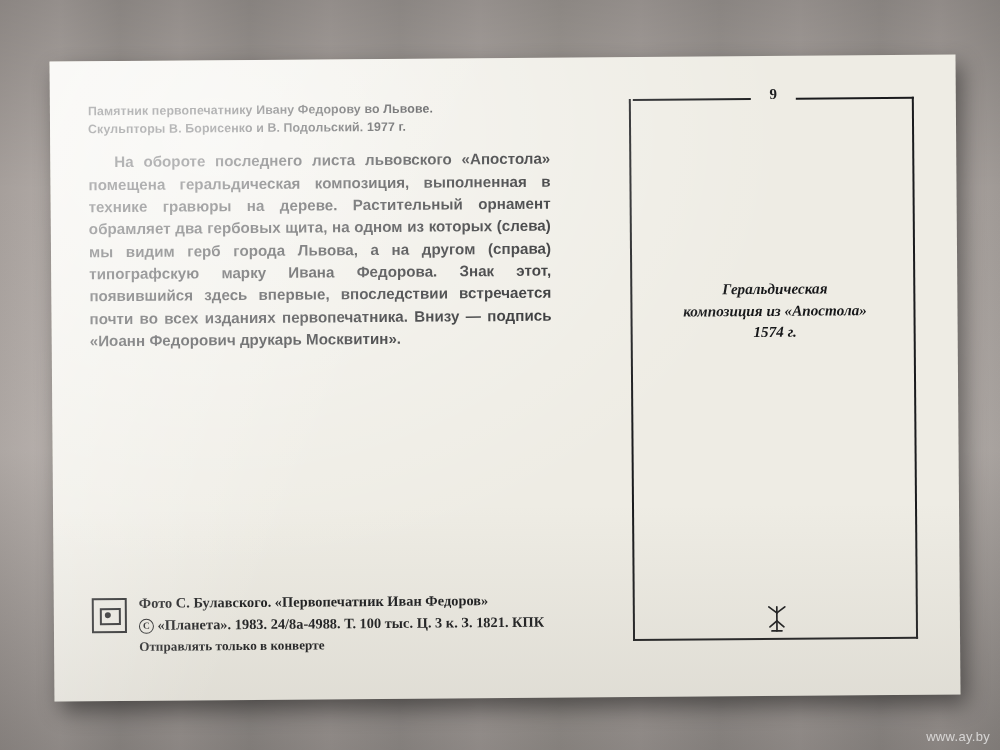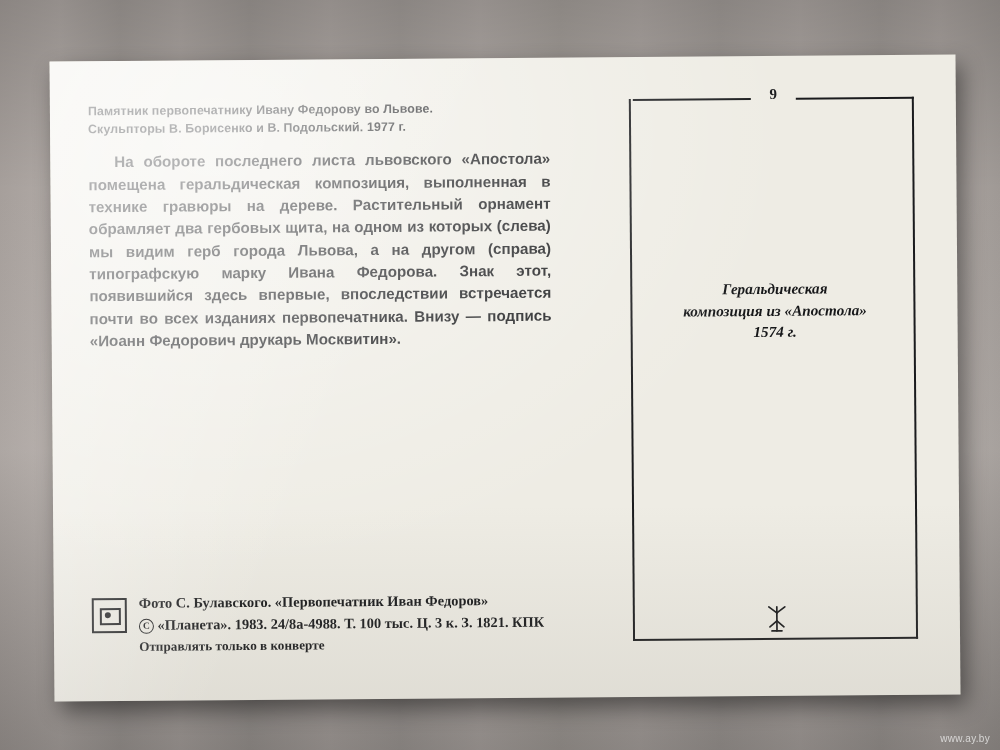--- a/index.html
+++ b/index.html
@@ -203,21 +203,21 @@
     height: 30px;
     color: #17181a;
   }
 
   
   #watermark {
     position: absolute;
     right: 10px;
     bottom: 6px;
     font-family: "Liberation Sans", sans-serif;
-    font-size: 10px;
+    font-size: 13px;
     color: rgba(245,245,245,0.72);
     letter-spacing: 0.3px;
   }
 </style>
 </head>
 <body>
 
 <div id="backdrop"></div>
 
 <div id="postcard">

